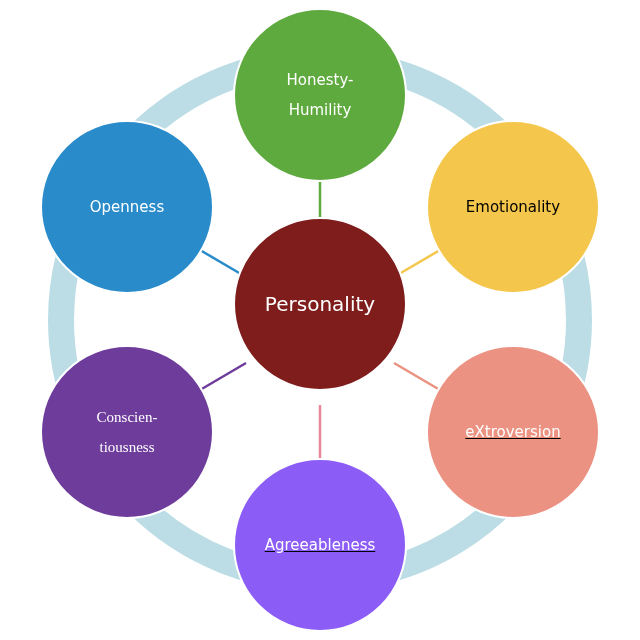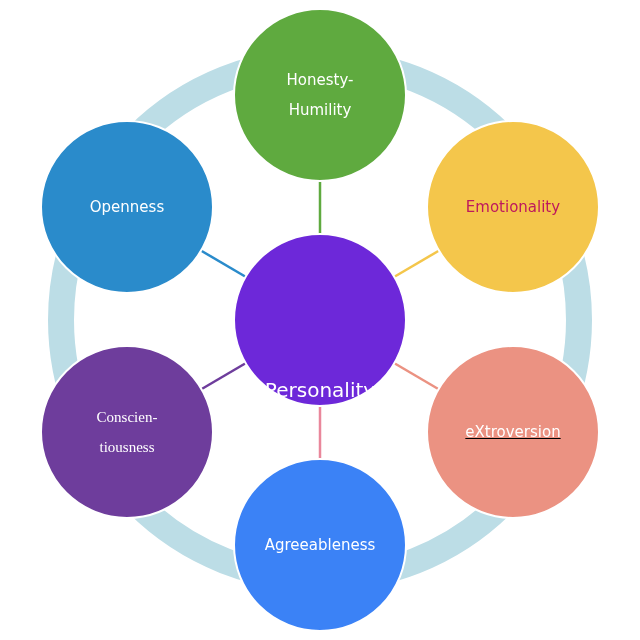--- a/index.html
+++ b/index.html
@@ -4,21 +4,21 @@
 <style>
   html, body { margin:0; padding:0; background:#ffffff; }
   body { width:640px; height:640px; position:relative; overflow:hidden;
          font-family:"DejaVu Sans", "Liberation Sans", sans-serif; }
   svg { position:absolute; left:0; top:0; }
   .node { position:absolute; border-radius:50%; display:flex; align-items:center;
           justify-content:center; text-align:center; box-sizing:border-box;
           border:2px solid #ffffff; }
   .label { font-size:15px; line-height:30px; color:#ffffff; white-space:pre-line; }
   .center .label { font-size:20px; }
-  .dark .label { color:#be185d; }
+  .dark .label { color:#000000; }
 </style>
 </head>
 <body>
 
 <svg width="640" height="640">
   <circle cx="320" cy="320" r="259" fill="none" stroke="#BCDDE6" stroke-width="26"></circle>
   <line x1="320" y1="235" x2="320" y2="180" stroke="#5FAA3F" stroke-width="2.5"></line>
   <line x1="394" y1="277" x2="440" y2="250" stroke="#F4C64B" stroke-width="2.5"></line>
   <line x1="394" y1="363" x2="440" y2="390" stroke="#EB9282" stroke-width="2.5"></line>
   <line x1="320" y1="405" x2="320" y2="460" stroke="#E9879B" stroke-width="2.5"></line>
@@ -32,28 +32,28 @@
 </div>
 
 <div class="node dark" style="left:426px; top:120px; width:174px; height:174px; background:#F4C64B;">
   <span class="label">Emotionality</span>
 </div>
 
 <div class="node" style="left:426px; top:345px; width:174px; height:174px; background:#EB9282;text-decoration:underline;">
   <span class="label">eXtroversion</span>
 </div>
 
-<div class="node" style="left:233px; top:458px; width:174px; height:174px; background:#3b82f6;">
+<div class="node" style="left:233px; top:458px; width:174px; height:174px; background:#8b5cf6;text-decoration:underline;">
   <span class="label">Agreeableness</span>
 </div>
 
 <div class="node" style="left:40px; top:345px; width:174px; height:174px; background:#6E3D9C;font-family:Liberation Serif, serif;">
   <span class="label">Conscien-
 tiousness</span>
 </div>
 
 <div class="node" style="left:40px; top:120px; width:174px; height:174px; background:#2A8BCB;">
   <span class="label">Openness</span>
 </div>
 
-<div class="node center" style="left:233px; top:233px; width:174px; height:174px; background:#6d28d9;align-items:flex-end;">
+<div class="node center" style="left:233px; top:217px; width:174px; height:174px; background:#7f1d1d;">
   <span class="label">Personality</span>
 </div>
 
 </body></html>

